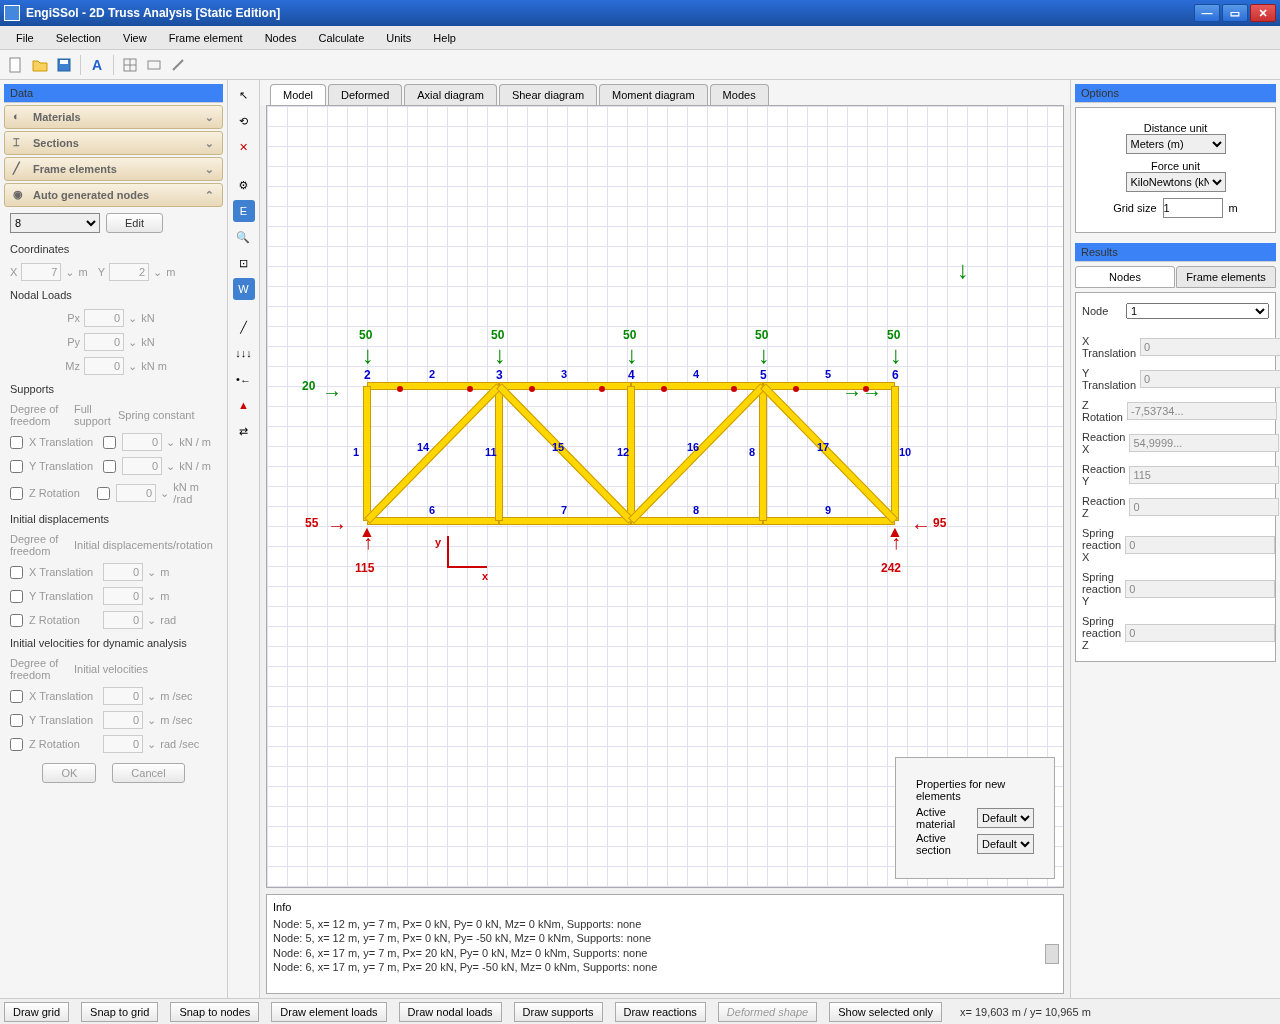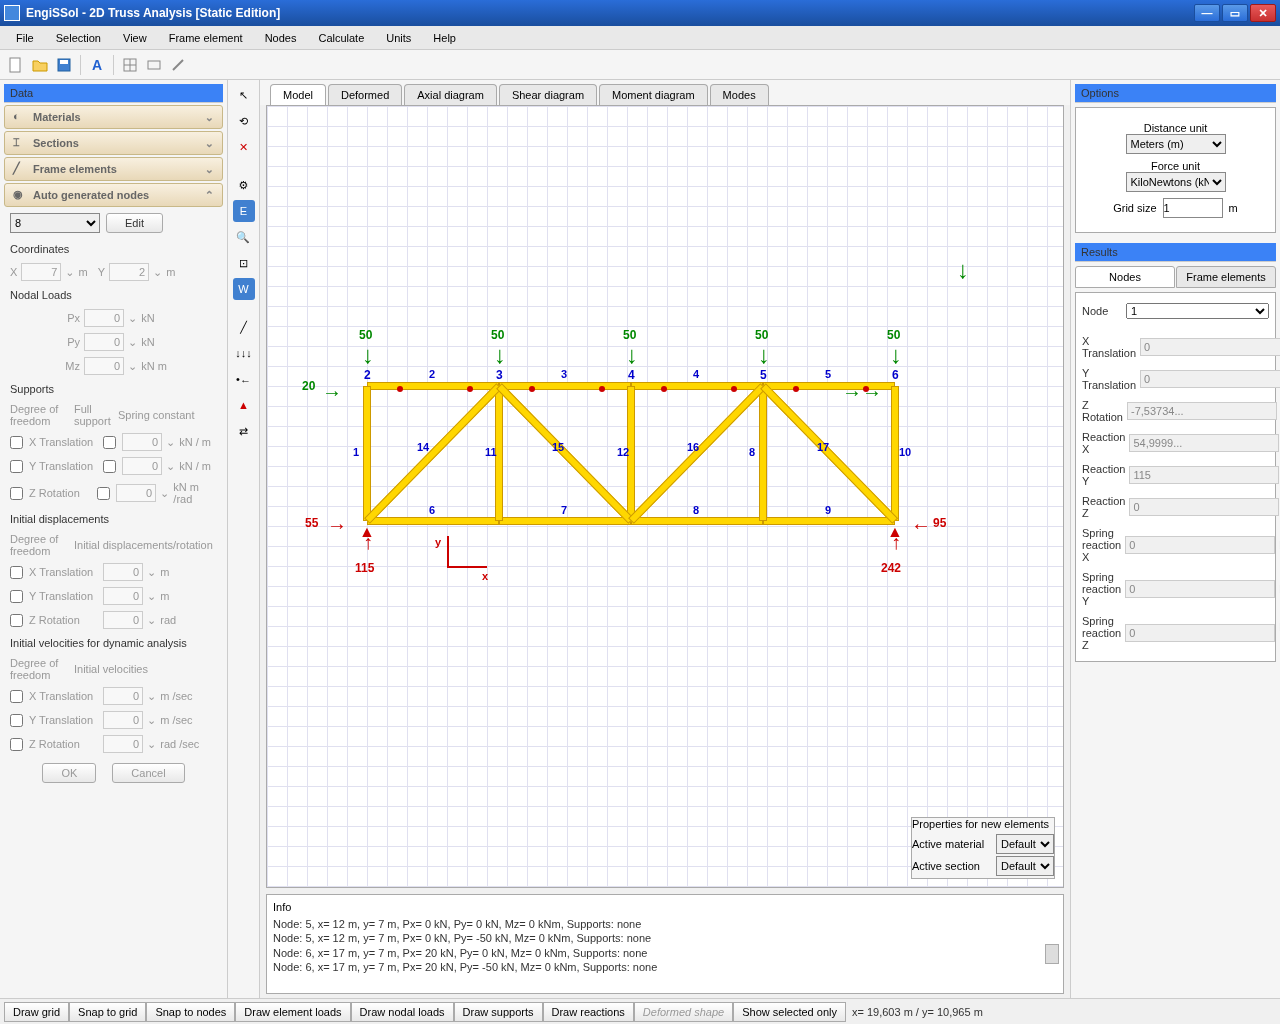--- a/index.html
+++ b/index.html
@@ -47,28 +47,28 @@
 .opttabs { display: flex; flex-wrap: wrap; gap: 1px; }
 .opttab { flex: 1 1 48%; padding: 4px 6px; border: 1px solid #aaa; background: #e8e8e8; text-align: center; cursor: pointer; border-radius: 3px 3px 0 0; white-space: nowrap; }
 .opttab.active { background: #fff; }
 .optbody { background: #fff; border: 1px solid #aaa; padding: 8px; }
 .optrow { text-align: center; margin: 6px 0; }
 .optrow select, .optrow input { width: 100px; height: 20px; border: 1px solid #888; }
 .resrow { display: flex; align-items: center; gap: 4px; padding: 4px 2px; }
 .resrow .rlbl { width: 100px; color: #333; }
 .resrow input { flex: 1; height: 18px; border: 1px solid #ccc; background: #f0f0f0; padding: 0 3px; color: #888; }
 .resrow .unit { width: 30px; color: #333; }
-.propbox { position: absolute; right: 8px; bottom: 8px; background: #f5f5f5; border: 1px solid #aaa; padding: 0; width: 144px; }
+.propbox { position: absolute; right: 8px; bottom: 8px; background: #f5f5f5; border: 1px solid #aaa; padding: 20px; width: 160px; }
 .propbox .ptitle { margin-bottom: 4px; }
 .propbox .prow { display: flex; align-items: center; gap: 4px; margin: 2px 0; }
 .propbox select { flex: 1; height: 20px; border: 1px solid #888; }
 .infobox { height: 100px; background: #fff; border: 1px solid #aaa; margin: 0 6px 4px; padding: 6px; font-size: 11px; overflow-y: auto; position: relative; }
 .infobox .ititle { font-weight: normal; margin-bottom: 4px; }
 .infobox .iline { color: #333; line-height: 1.3; }
-.statusbar { height: 26px; background: #f0f0f0; border-top: 1px solid #ccc; display: flex; align-items: center; padding: 0 4px; gap: 0; }
+.statusbar { height: 26px; background: #f0f0f0; border-top: 1px solid #ccc; display: flex; align-items: center; padding: 0 4px; gap: 12px; }
 .sbtn { padding: 3px 8px; border: 1px solid #aaa; background: linear-gradient(#fff,#e8e8e8); cursor: pointer; white-space: nowrap; }
 .sbtn.disabled { color: #999; font-style: italic; }
 .coords { margin-left: 6px; color: #333; }
 select.small { width: 90px; height: 20px; border: 1px solid #888; }
 </style>
 </head>
 <body>
 
 <div class="titlebar">
   <div class="icon"></div>

